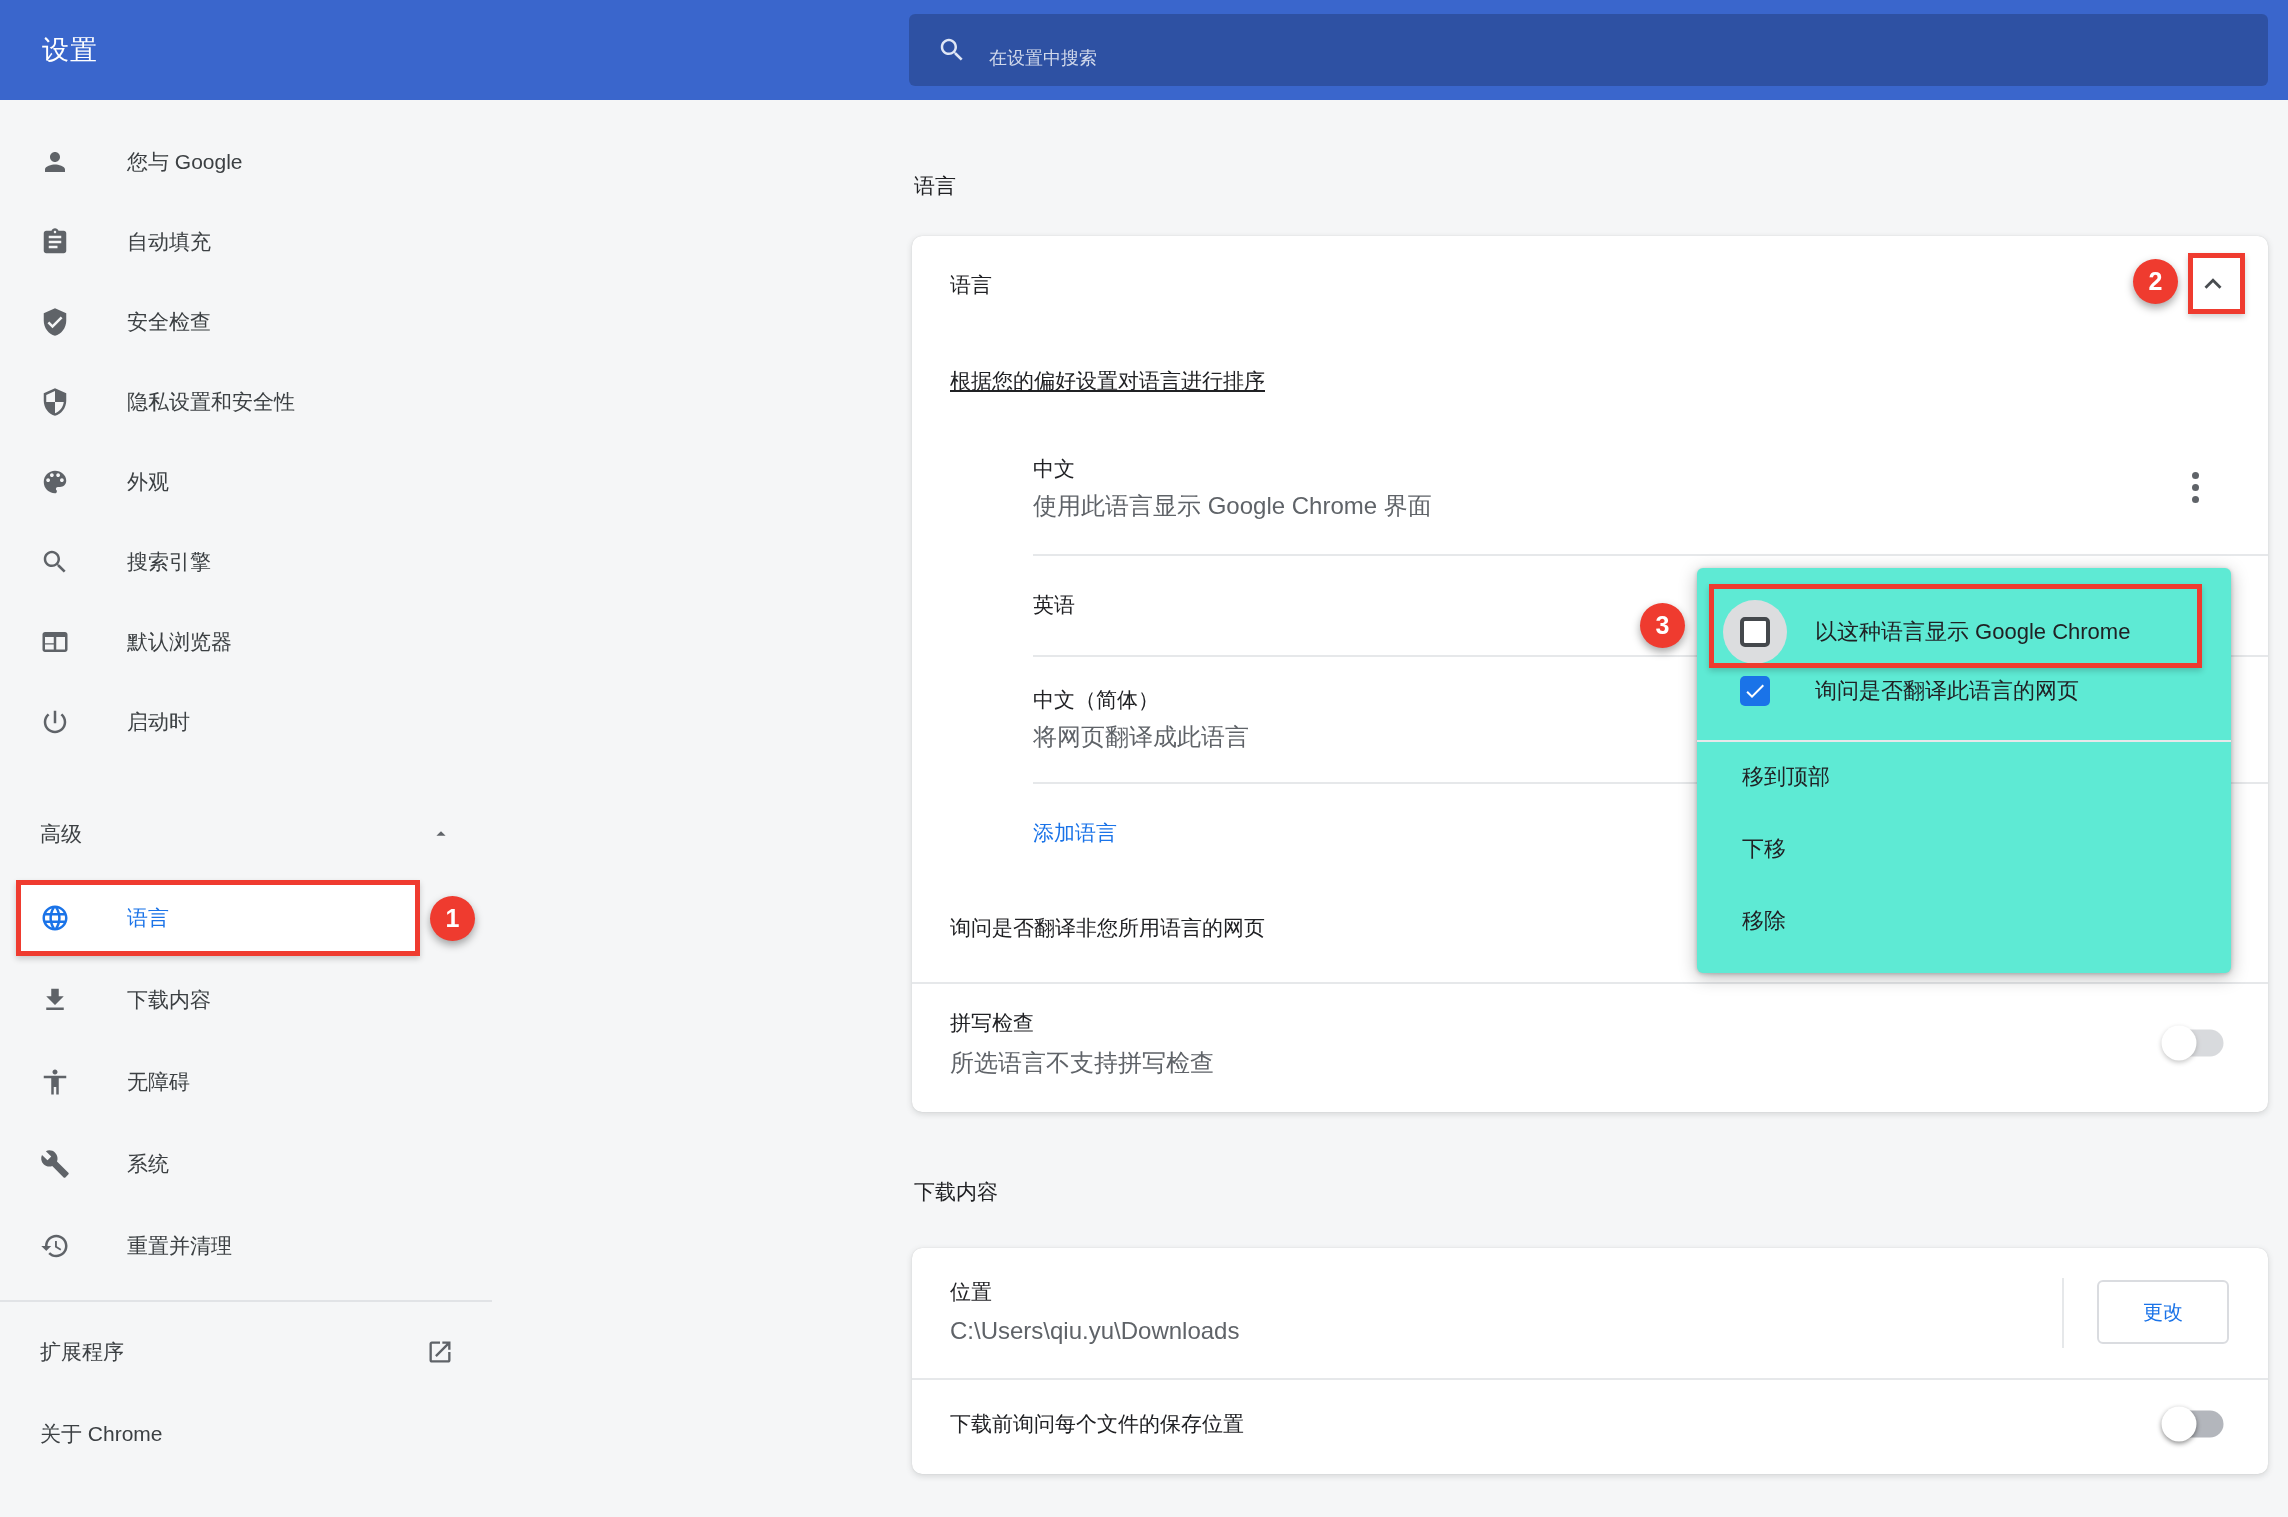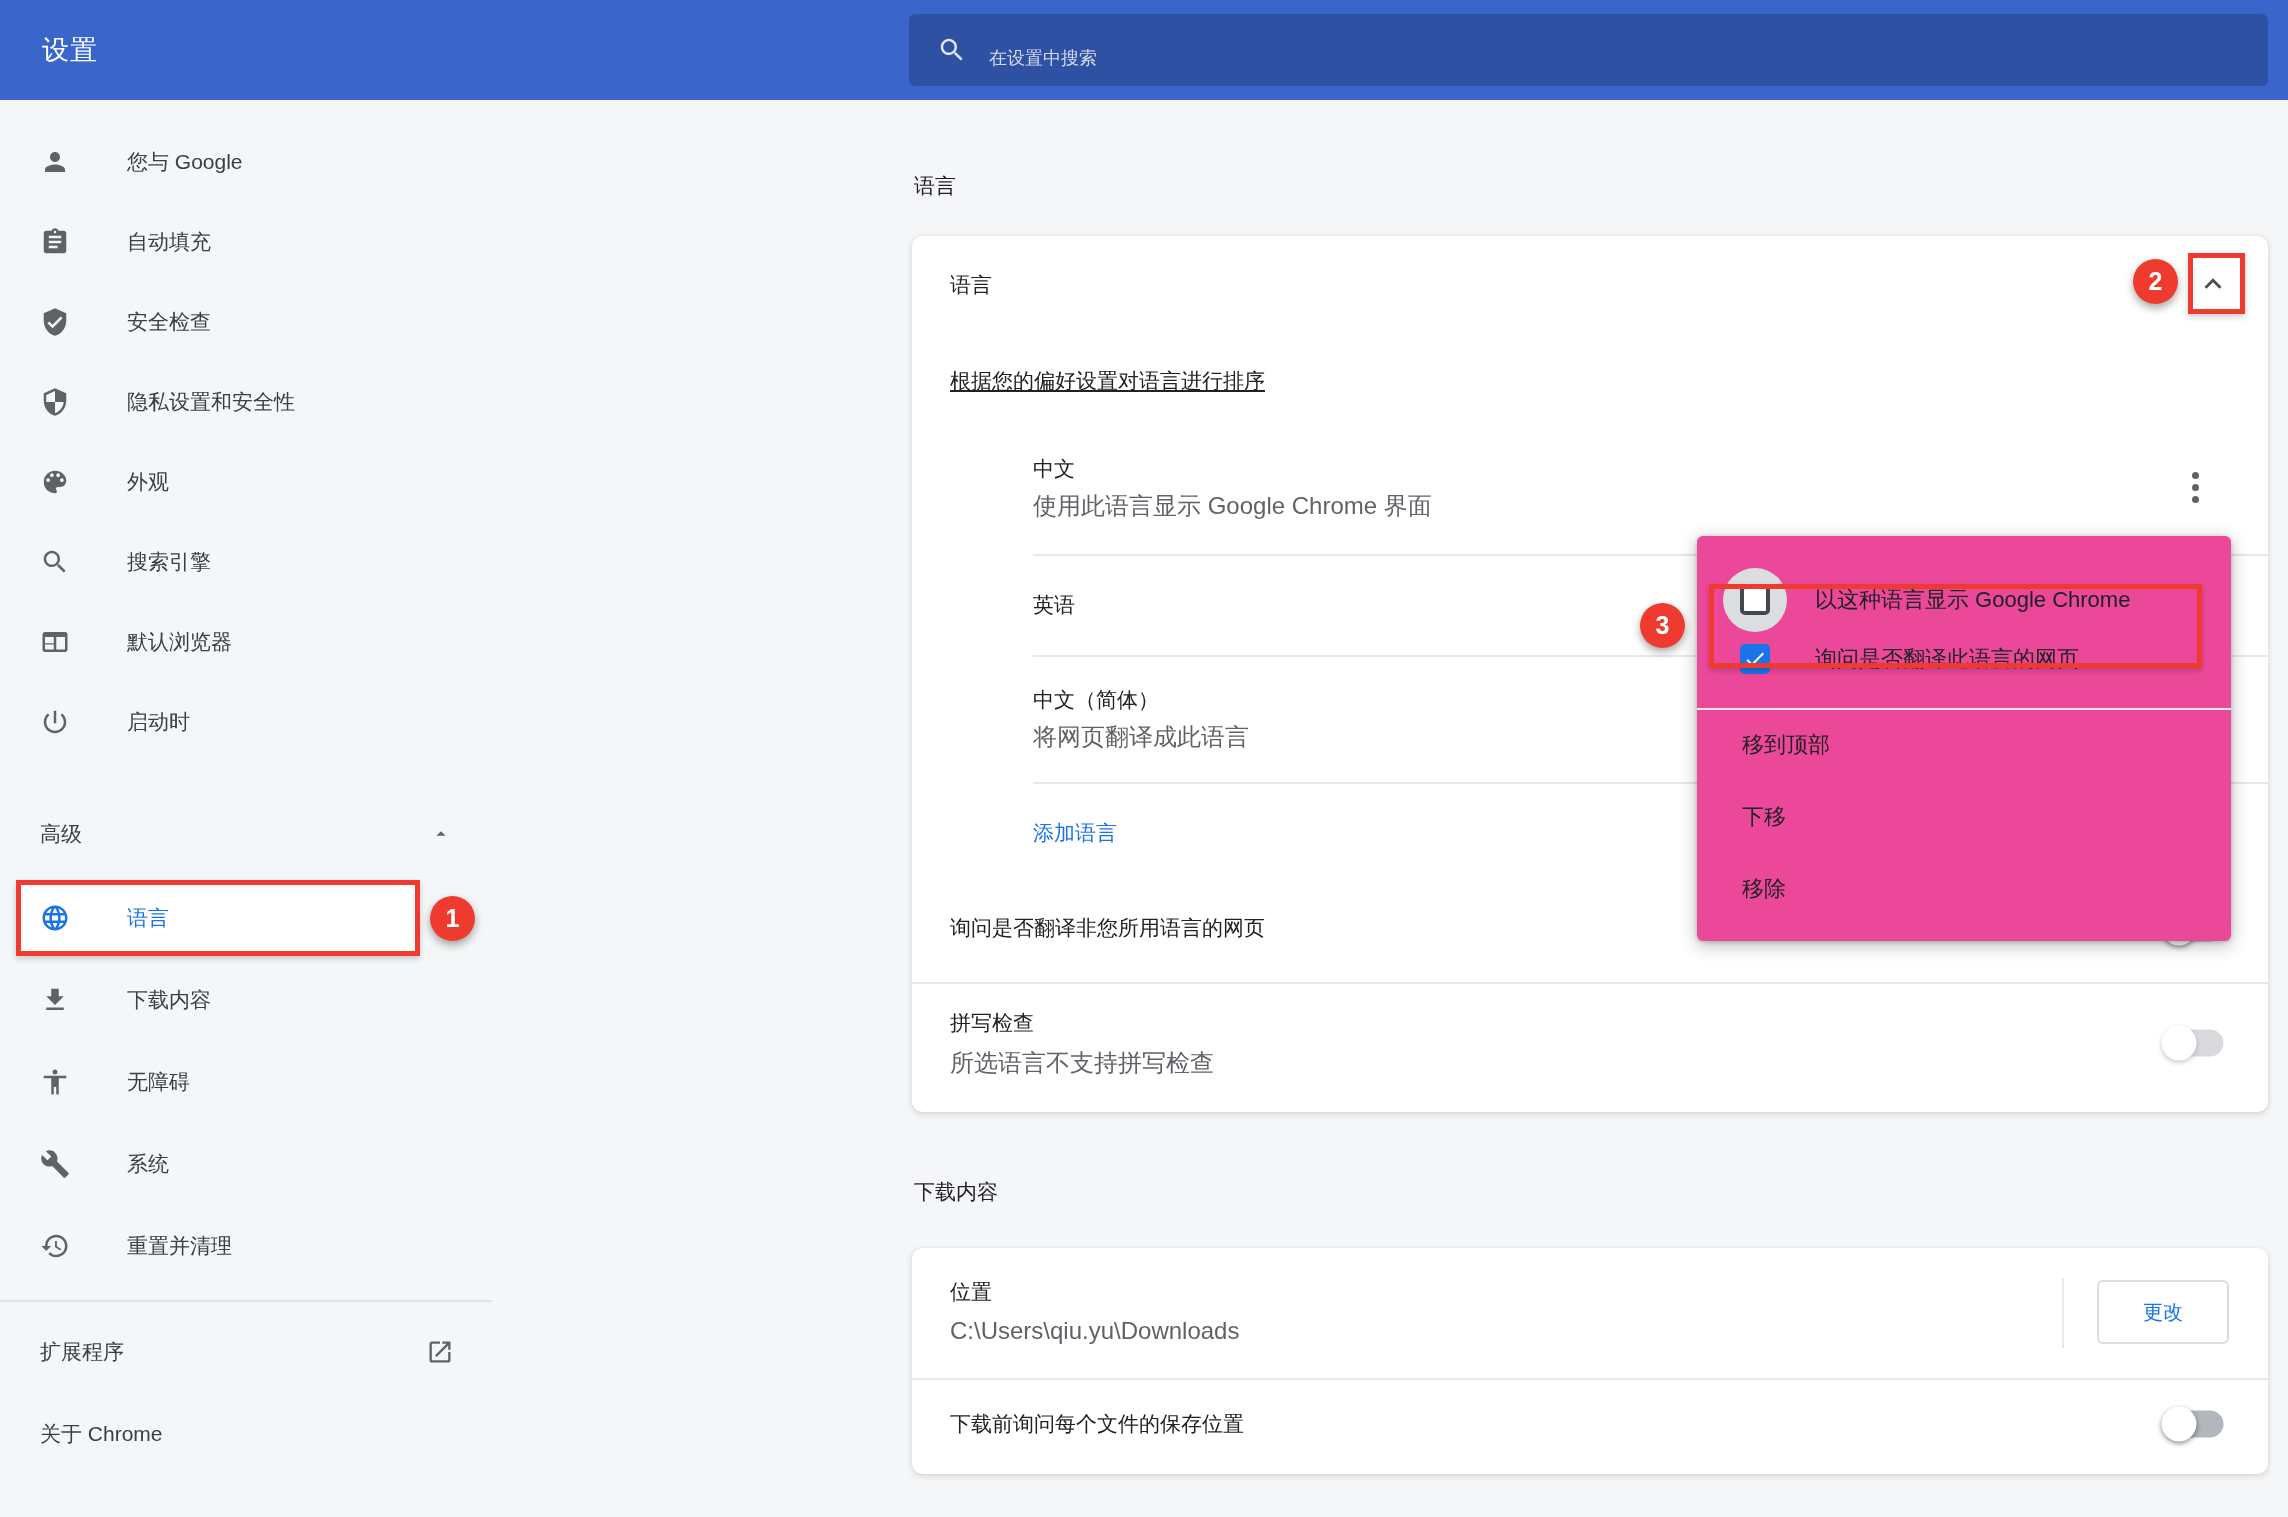--- a/index.html
+++ b/index.html
@@ -61,22 +61,22 @@
 
   .chev-btn { position:absolute; width:52px; height:52px; transform:translate(-50%,-50%); display:flex; align-items:center; justify-content:center; cursor:pointer; }
   .chev-btn svg { width:34px; height:34px; color:#494d51; }
 
   .toggle { position:absolute; width:57px; height:27px; transform:translate(-50%,-50%); border-radius:14px; background:#b3b6bc; cursor:pointer; }
   .toggle .knob { position:absolute; left:-5px; top:-4px; width:35px; height:35px; border-radius:50%; background:#ffffff; box-shadow:0 2px 5px rgba(0,0,0,0.45); }
   .toggle.disabled { opacity:0.5; }
 
   
   #lang-menu {
-    position:absolute; left:1697px; top:536px; width:534px; height:405px;
-    background:#ec4899; border-radius:6px; z-index:20;
+    position:absolute; left:1697px; top:568px; width:534px; height:405px;
+    background:#5eead4; border-radius:6px; z-index:20;
     box-shadow: 0 4px 18px rgba(0,0,0,0.28), 0 1px 4px rgba(0,0,0,0.2);
   }
   .menu-item { position:absolute; left:0; width:100%; cursor:pointer; }
   .menu-text { position:absolute; top:50%; transform:translateY(-50%); font-size:22px; color:#202124; white-space:nowrap; }
   .cbx { position:absolute; width:30px; height:30px; transform:translate(-50%,-50%); border-radius:5px; }
   .cbx.unchecked { border:4px solid #44484c; background:#fff; }
   .cbx.checked { background:#1a73e8; color:#fff; display:flex; align-items:center; justify-content:center; }
   .cbx.checked svg { width:24px; height:24px; }
   .ripple { position:absolute; width:64px; height:64px; transform:translate(-50%,-50%); border-radius:50%; background:#dcdddf; }
   #menu-divider { left:0; width:534px; top:172px; }

